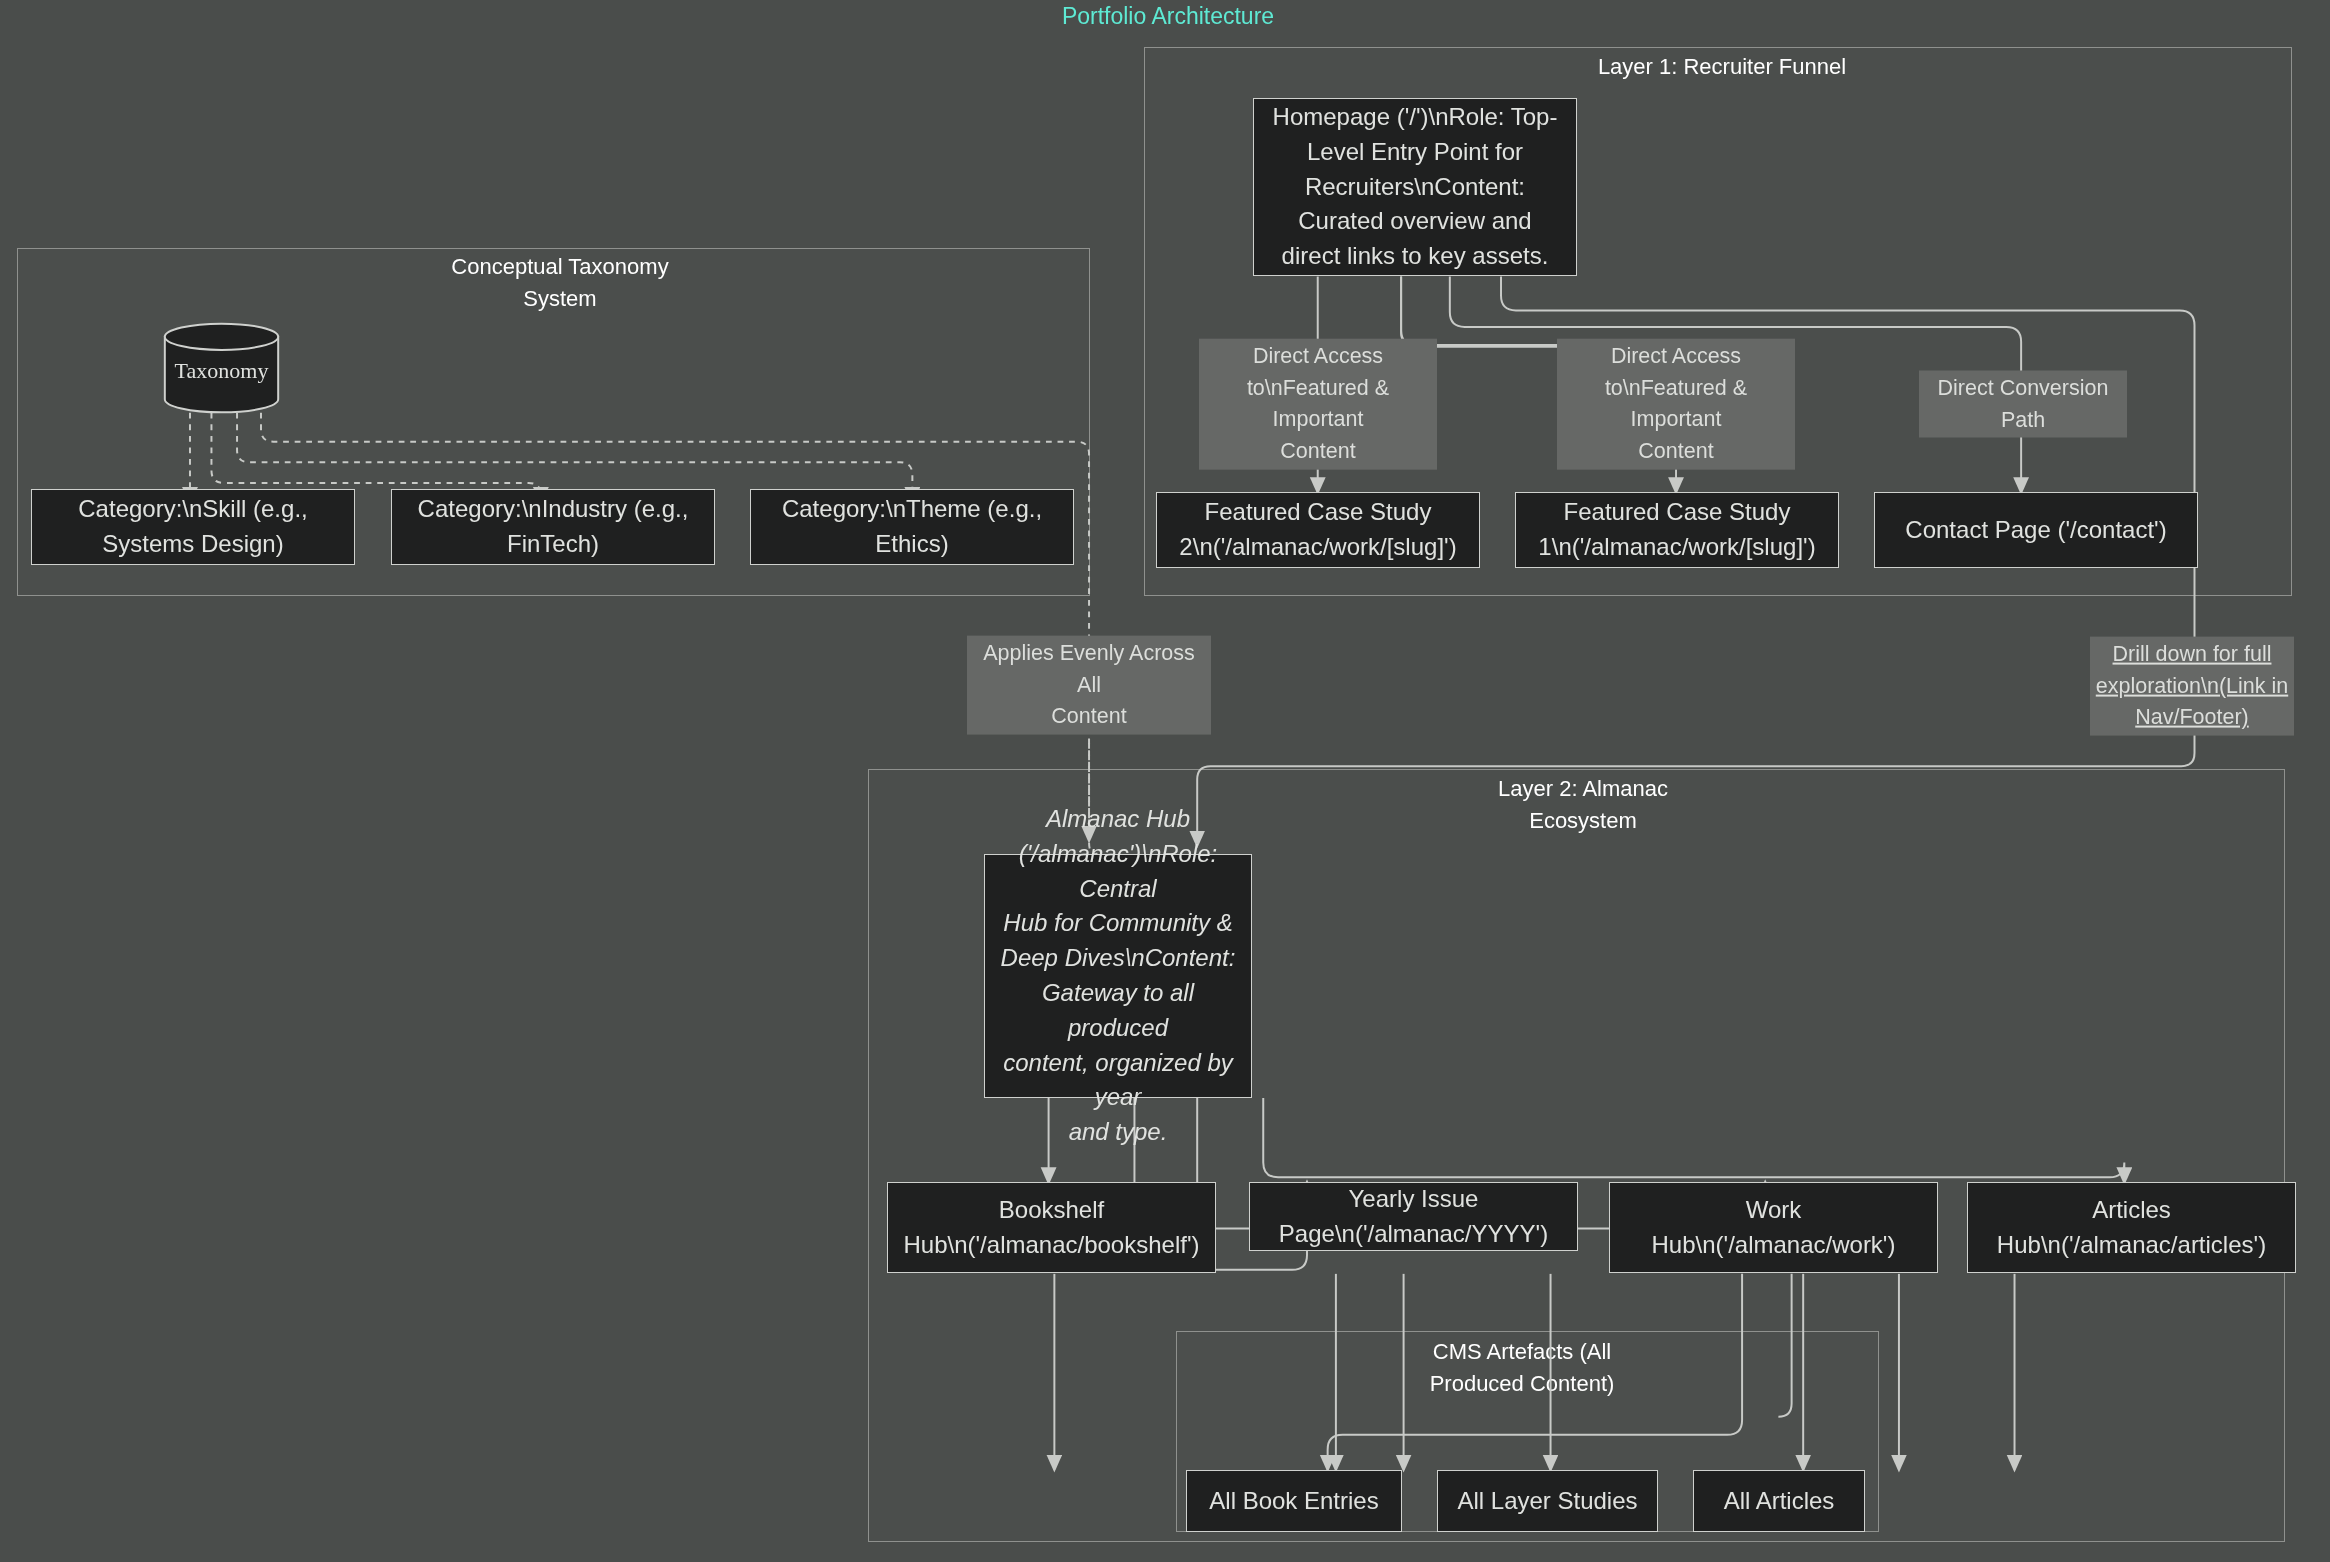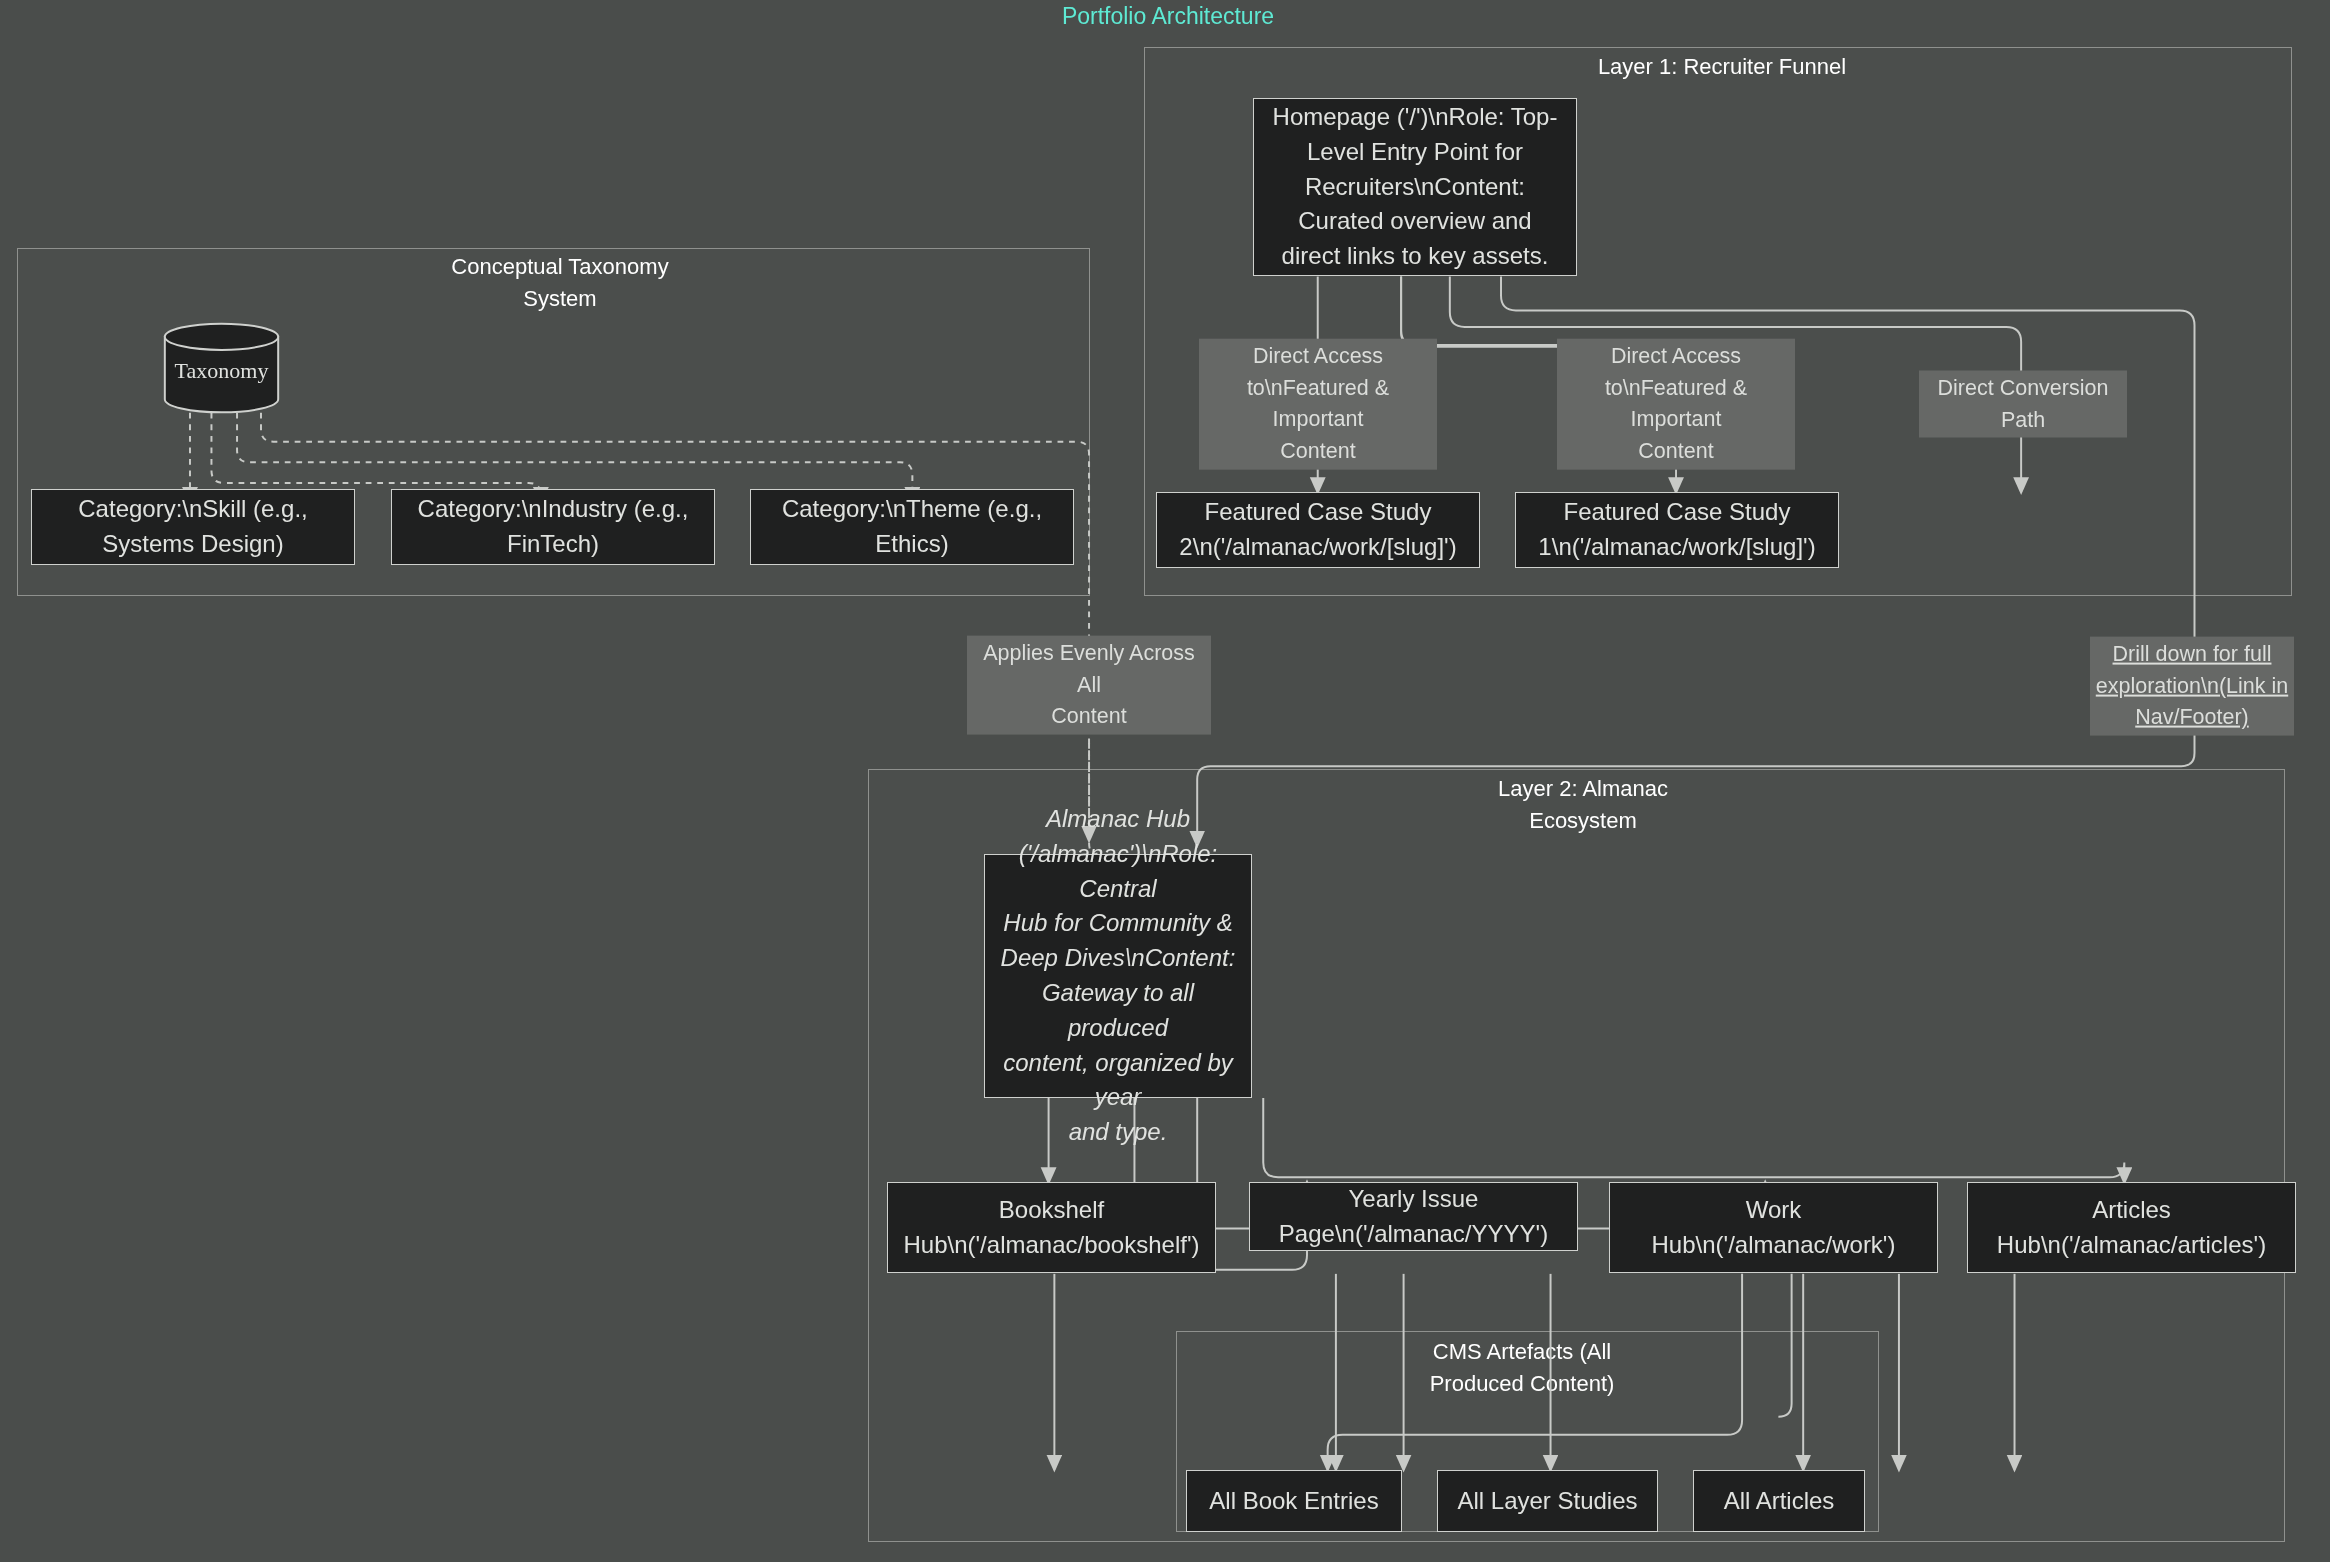--- a/index.html
+++ b/index.html
@@ -169,20 +169,21 @@
 
   <div class="node" style="left:1253px; top:98px; width:324px; height:178px;">Homepage ('/')\nRole: Top-
 Level Entry Point for
 Recruiters\nContent:
 Curated overview and
 direct links to key assets.</div>
   <div class="node" style="left:1156px; top:492px; width:324px; height:76px;">Featured Case Study
 2\n('/almanac/work/[slug]')</div>
   <div class="node" style="left:1515px; top:492px; width:324px; height:76px;">Featured Case Study
 1\n('/almanac/work/[slug]')</div>
+  <div class="node" style="left:1874px; top:492px; width:324px; height:76px;">Contact Page ('/contact')</div>
 
   <div class="node" style="left:984px; top:854px; width:268px; height:244px;font-style:italic;">Almanac Hub
 ('/almanac')\nRole: Central
 Hub for Community &amp;
 Deep Dives\nContent:
 Gateway to all produced
 content, organized by year
 and type.</div>
 
   <div class="node" style="left:887px; top:1182px; width:329px; height:91px;">Bookshelf

